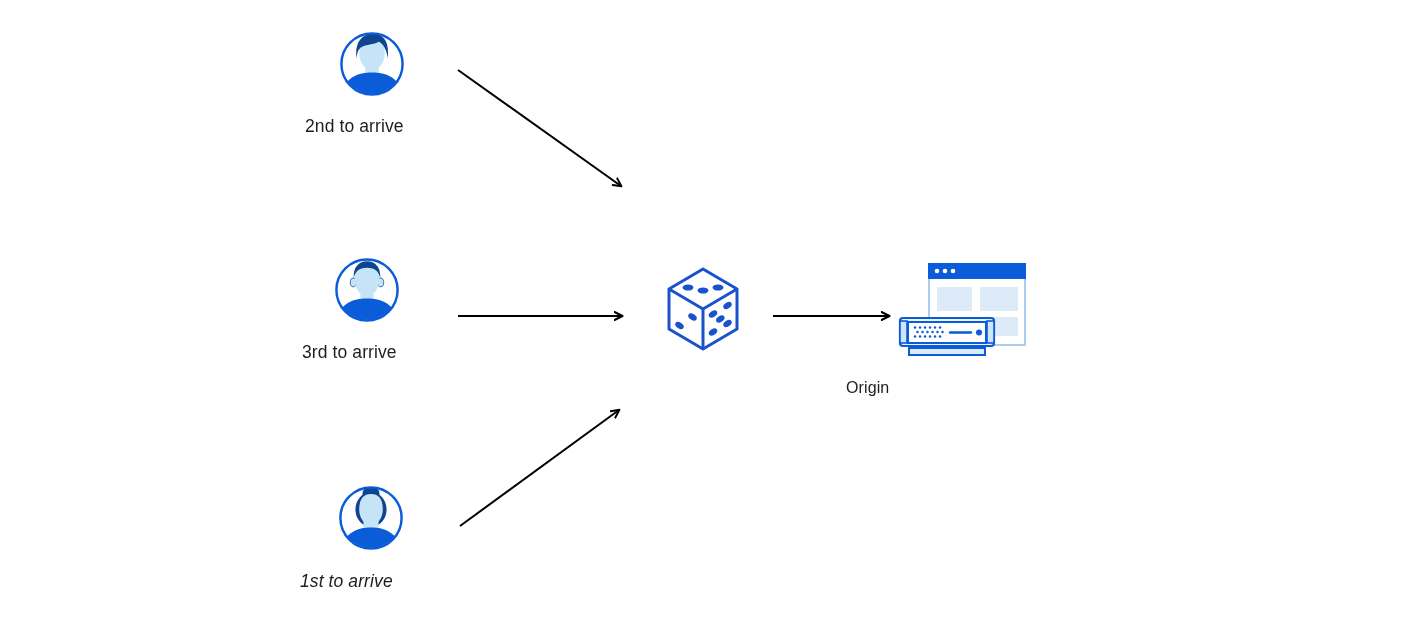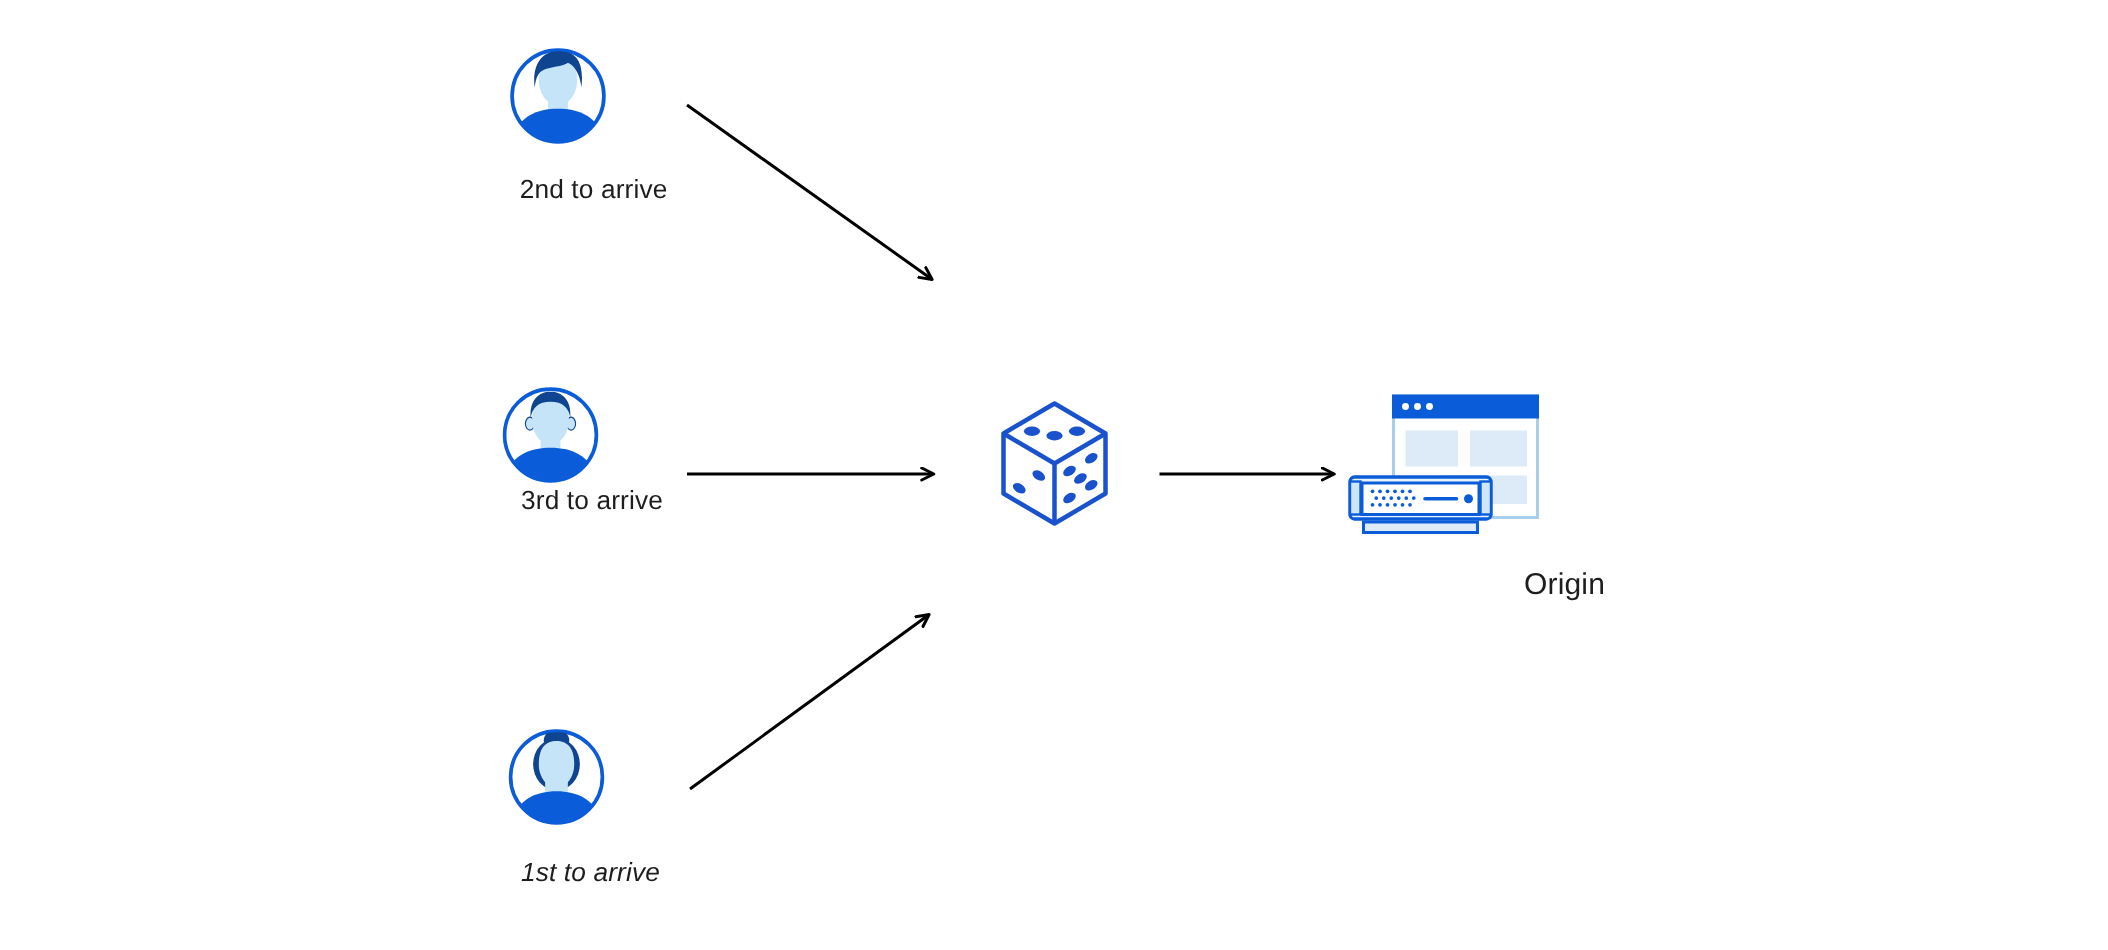--- a/index.html
+++ b/index.html
@@ -8,21 +8,21 @@
     width:1405px;height:633px;
     background:#ffffff;
     font-family:"Liberation Sans","DejaVu Sans",sans-serif;
     overflow:hidden;
   }
   .node{position:absolute;}
   .node-label{
     position:absolute;
     font-size:17.5px;
     color:#1d1d1f;
-    text-align:right;
+    text-align:left;
     letter-spacing:.1px;
     white-space:nowrap;
   }
   .avatar-box{position:absolute;width:68px;height:68px;}
   svg{display:block;}
   #arrow-layer{position:absolute;left:0;top:0;}
 </style>
 </head>
 <body>
 
@@ -69,21 +69,21 @@
       <g clip-path="url(#clipB)">
         <rect x="29" y="34" width="14" height="16" fill="#c6e4f8"></rect>
         <path d="M3,72 C5,52 19,45 36,45 C53,45 67,52 69,72 Z" fill="#0b5cd9"></path>
         <ellipse cx="21.5" cy="28" rx="3.2" ry="4.6" fill="#c6e4f8" stroke="#0e4490" stroke-width="0.8"></ellipse>
         <ellipse cx="50.5" cy="28" rx="3.2" ry="4.6" fill="#c6e4f8" stroke="#0e4490" stroke-width="0.8"></ellipse>
         <path d="M23,25 C23,13.5 28,8.5 36,8.5 C44,8.5 49,13.5 49,25 C49,34.5 43.5,42.5 36,42.5 C28.5,42.5 23,34.5 23,25 Z" fill="#c6e4f8"></path>
         <path d="M22,24 C21,11 28,5.5 36,5.5 C44,5.5 51,11 50,24 C48.8,16.5 44.5,12.5 36,12.5 C27.5,12.5 23.2,16.5 22,24 Z" fill="#0e4490"></path>
       </g>
     </svg>
   </div>
-  <div class="node-label" style="left:302px;top:323px;width:140px;">3rd to arrive</div>
+  <div class="node-label" style="left:302px;top:342px;width:140px;">3rd to arrive</div>
 
   <div class="avatar-box" style="left:337px;top:484px;">
     <svg width="68" height="68" viewBox="0 0 72 72">
       <defs>
           <clipPath id="clipC">
             <circle cx="36" cy="36" r="31.6"></circle>
           </clipPath>
         </defs>
       <circle cx="36" cy="36" r="32.4" fill="#ffffff" stroke="#0b5cd9" stroke-width="2.6"></circle>
       <g clip-path="url(#clipC)">
@@ -152,15 +152,15 @@
           <circle cx="27" cy="75.5" r="1.25"></circle>
           <circle cx="32" cy="75.5" r="1.25"></circle>
           <circle cx="37" cy="75.5" r="1.25"></circle>
           <circle cx="42" cy="75.5" r="1.25"></circle>
       </g>
       <line x1="52" y1="71.5" x2="73" y2="71.5" stroke="#0b5cd9" stroke-width="2.4" stroke-linecap="round"></line>
       <circle cx="81" cy="71.5" r="3" fill="#0b5cd9"></circle>
       <rect x="11" y="87" width="76" height="7" fill="#dcebf7" stroke="#0b5cd9" stroke-width="2"></rect>
     </svg>
   </div>
-  <div class="node-label" style="left:940px;top:379px;width:130px;font-size:20px;">Origin</div>
+  <div class="node-label" style="left:846px;top:379px;width:130px;font-size:16px;">Origin</div>
 
 </div>
 
 </body></html>

